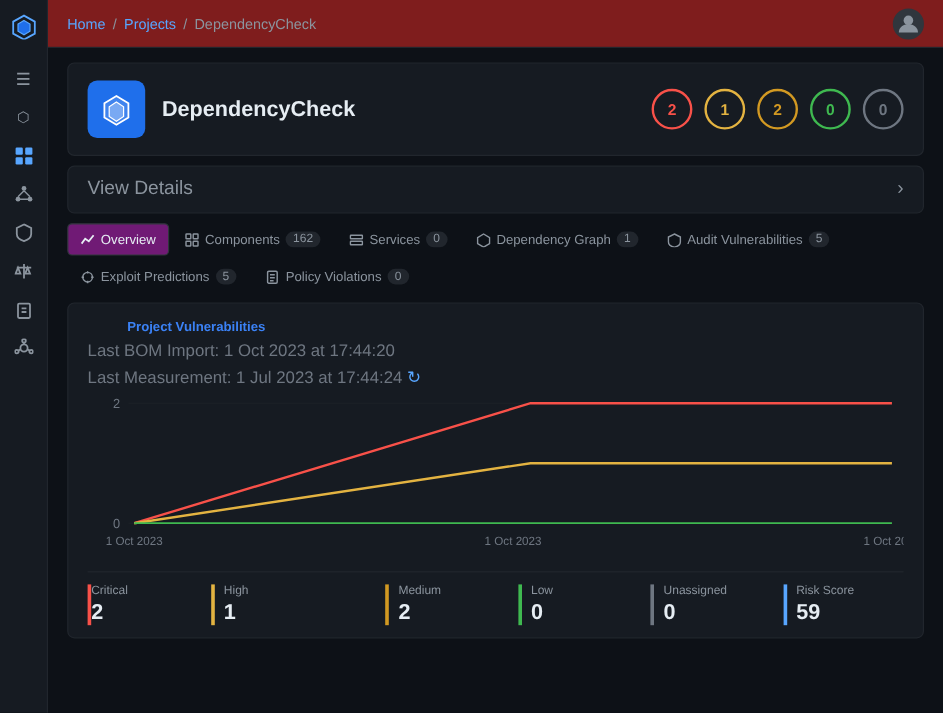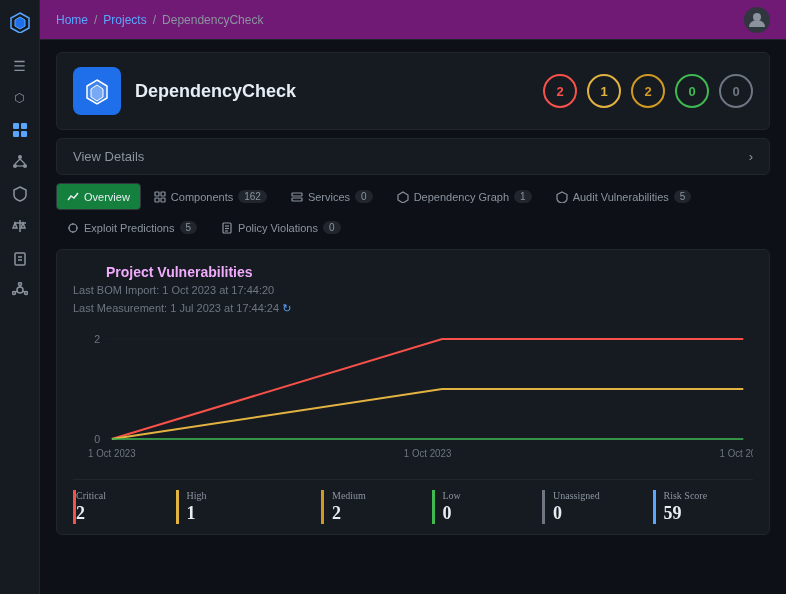--- a/index.html
+++ b/index.html
@@ -51,21 +51,21 @@
     .main {
       flex: 1;
       display: flex;
       flex-direction: column;
       overflow: hidden;
     }
 
     
     .topbar {
       height: 40px;
-      background: #701a75;
+      background: #7f1d1d;
       display: flex;
       align-items: center;
       justify-content: space-between;
       padding: 0 16px;
       border-bottom: 1px solid #21262d;
       flex-shrink: 0;
     }
     .breadcrumb {
       display: flex;
       align-items: center;
@@ -154,21 +154,21 @@
       background: #161b22;
       border: 1px solid #21262d;
       border-radius: 6px;
       padding: 10px 16px;
       display: flex;
       align-items: center;
       justify-content: space-between;
       margin-bottom: 8px;
       cursor: pointer;
       color: #8b949e;
-      font-size: 13px;
+      font-size: 16px;
     }
 
     
     .tabs {
       display: flex;
       gap: 2px;
       margin-bottom: 8px;
       flex-wrap: wrap;
       row-gap: 4px;
     }
@@ -179,49 +179,48 @@
       color: #8b949e;
       font-size: 11px;
       display: flex;
       align-items: center;
       gap: 5px;
       border: 1px solid transparent;
       white-space: nowrap;
     }
     .tab.active {
       color: #e6edf3;
-      background: #15803d;
+      background: #701a75;
       border-color: #30363d;
     }
     .tab-badge {
       background: #21262d;
       border-radius: 10px;
       padding: 1px 6px;
       font-size: 10px;
       color: #8b949e;
     }
 
     
     .chart-card {
       background: #161b22;
       border: 1px solid #21262d;
       border-radius: 6px;
       padding: 14px 16px 10px;
     }
     .chart-title {
-      font-size: 14px;
+      font-size: 11px;
       font-weight: 600;
-      color: #f0abfc;
+      color: #3b82f6;
       margin-bottom: 2px;
       padding-left: 33px;
     }
     .chart-meta {
-      font-size: 11px;
+      font-size: 14px;
       color: #6e7681;
-      margin-bottom: 12px;
       line-height: 1.6;
     }
     .chart-meta .refresh-icon { color: #58a6ff; }
 
     
     .chart-container {
       width: 100%;
       height: 140px;
       position: relative;
     }
@@ -230,21 +229,20 @@
       height: 100%;
     }
 
     
     .stats-row {
       display: flex;
       gap: 10px;
       margin-top: 10px;
       border-top: 1px solid #21262d;
       padding-top: 10px;
-      font-family: Liberation Serif, serif;
     }
     .stat-item {
       flex: 1;
       display: flex;
       flex-direction: column;
       gap: 2px;
       padding: 0 8px;
       border-left: 3px solid;
     }
     .stat-item:first-child { padding-left: 0; }

